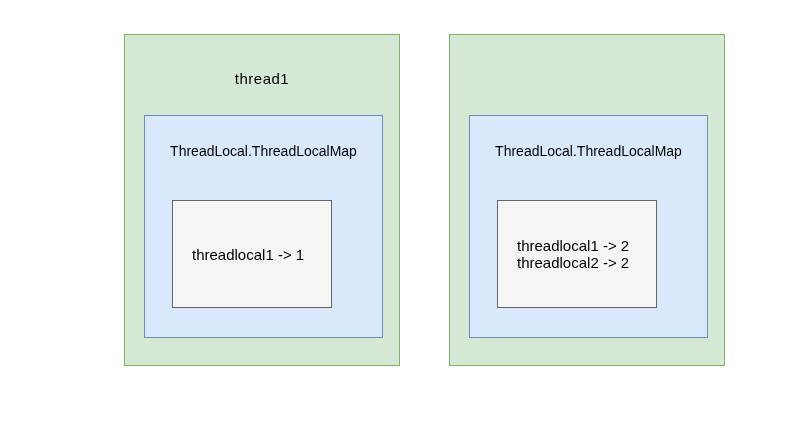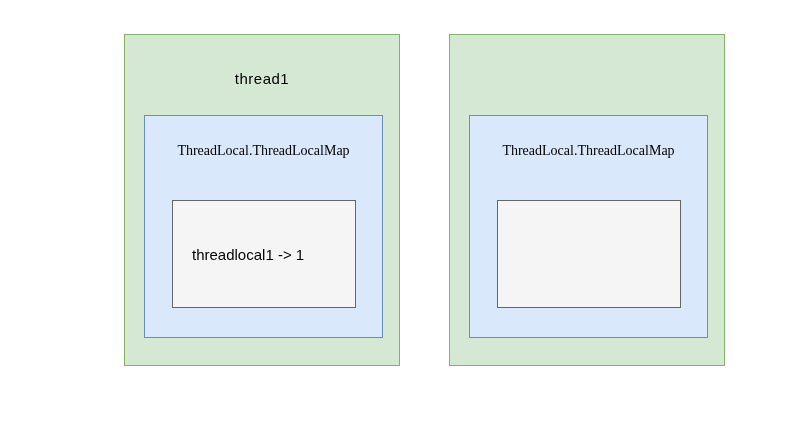--- a/index.html
+++ b/index.html
@@ -47,30 +47,30 @@
     box-sizing: border-box;
     background: #dae8fc;
     border: 1px solid #6c8ebf;
   }
   .map-label {
     position: absolute;
     top: 27px;
     left: 0;
     right: 0;
     text-align: center;
-    font-family: Liberation Serif, serif;
+    font-family: Liberation Sans, sans-serif;
     font-size: 14px;
     line-height: 16px;
     white-space: nowrap;
   }
   .entries-box {
     position: absolute;
     left: 27px;
     top: 84px;
-    width: 184px;
+    width: 160px;
     height: 108px;
     box-sizing: border-box;
     background: #f5f5f5;
     border: 1px solid #666666;
     display: flex;
     flex-direction: column;
     justify-content: center;
     padding-left: 19px;
   }
   .entry-line {
@@ -91,17 +91,19 @@
       <div class="entries-box">
         <div class="entry-line">threadlocal1 -&gt; 1</div>
       </div>
     </div>
   </div>
 
   <div class="thread-box pos-2">
     <div class="map-box">
       <div class="map-label">ThreadLocal.ThreadLocalMap</div>
       <div class="entries-box">
+        <div class="entry-line">threadlocal1 -&gt; 2</div>
+        <div class="entry-line">threadlocal2 -&gt; 2</div>
       </div>
     </div>
   </div>
 
 </div>
 
 </body></html>

